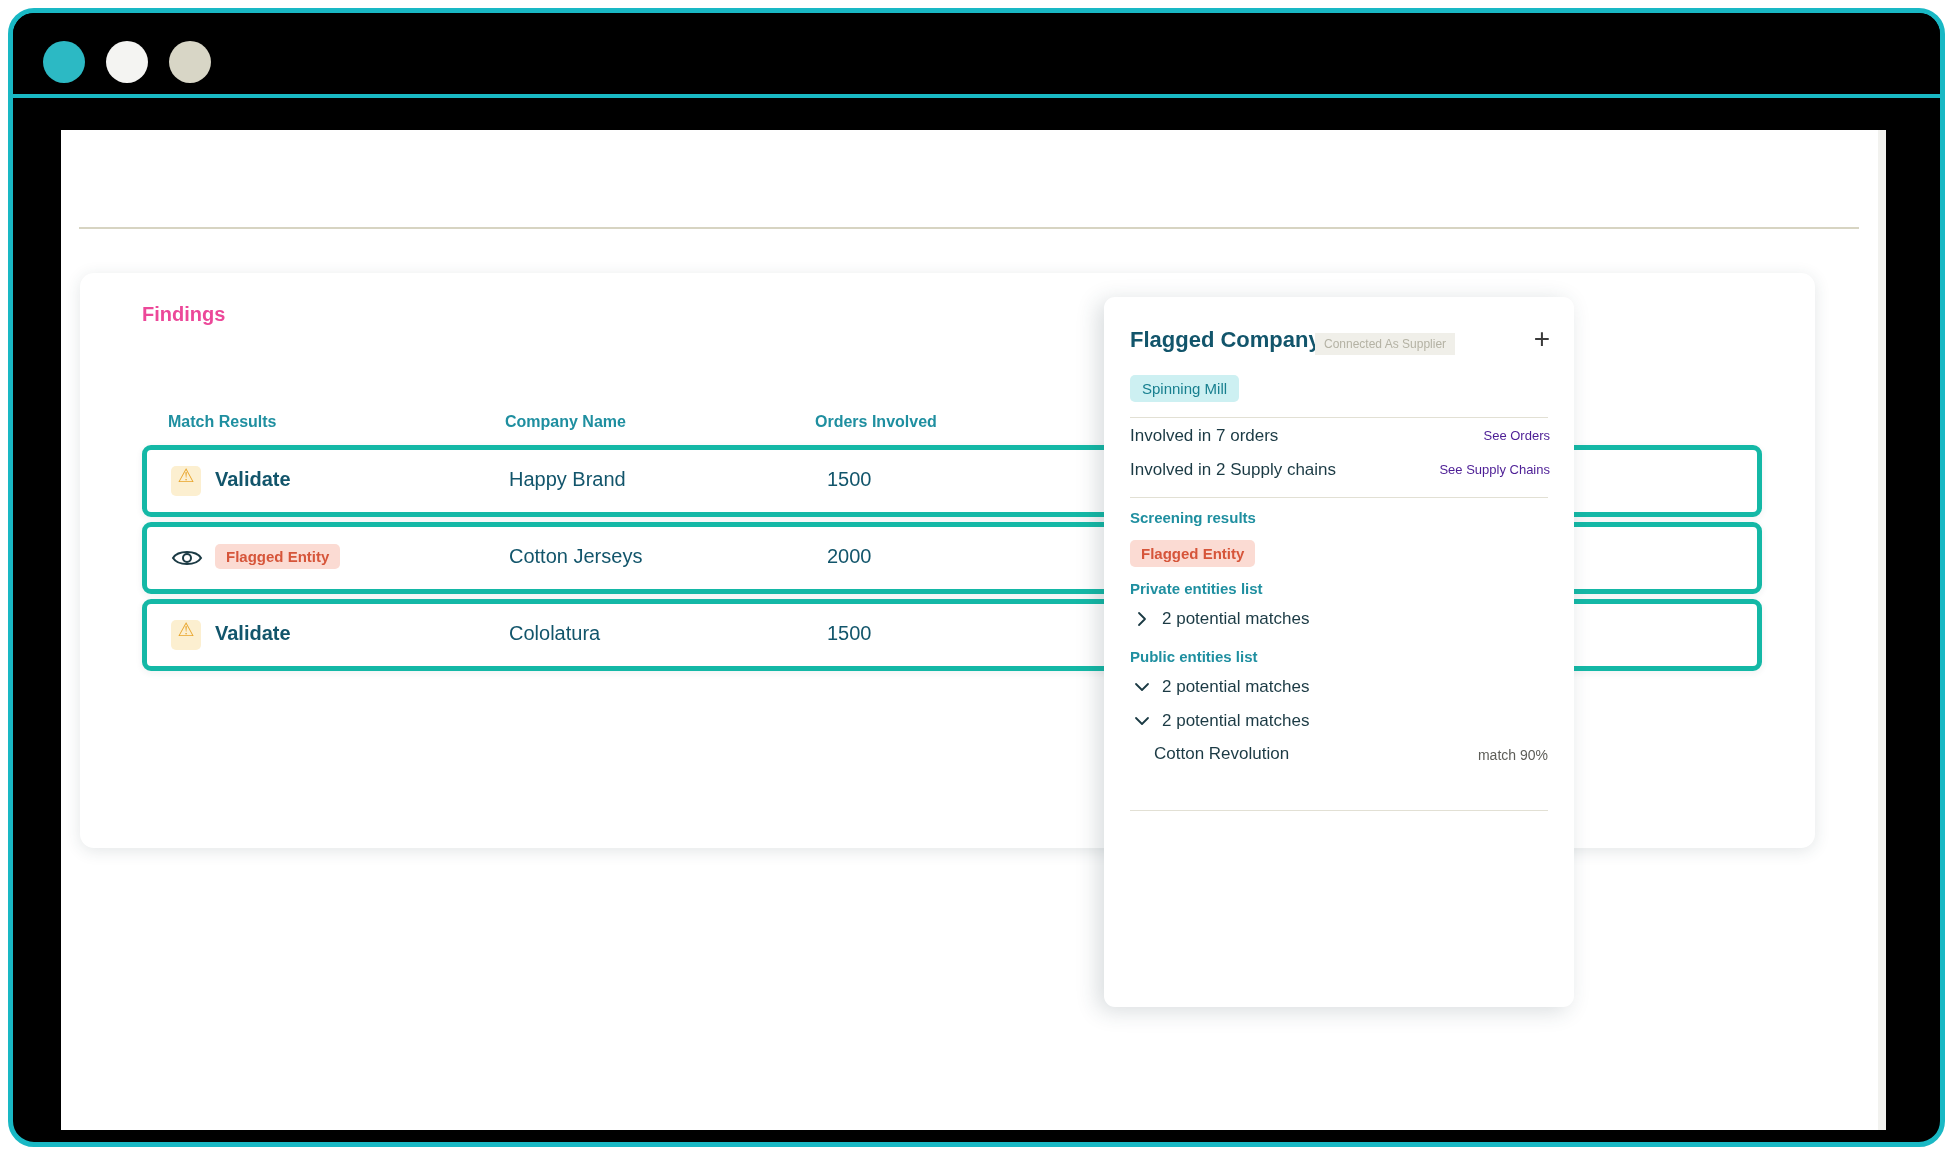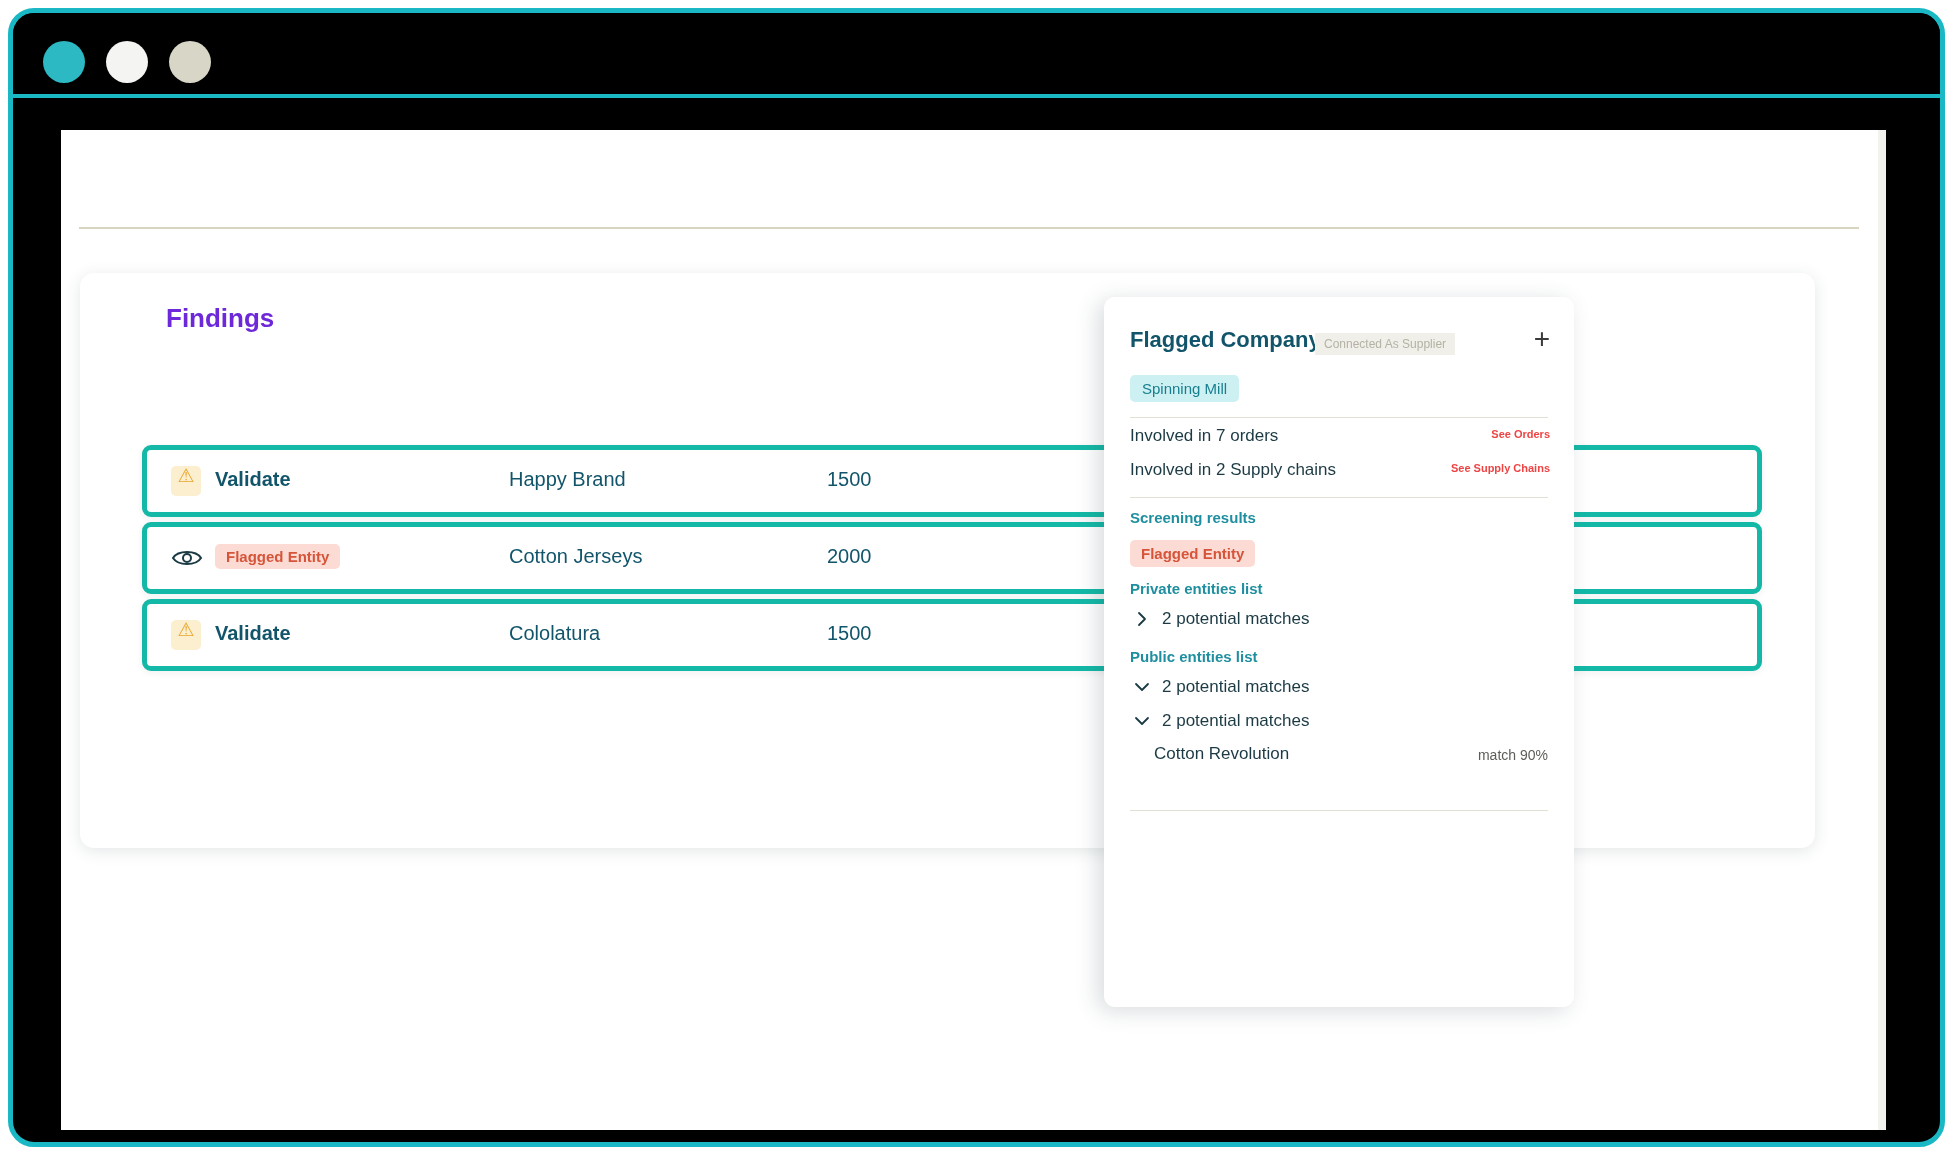--- a/index.html
+++ b/index.html
@@ -87,24 +87,23 @@
     height: 575px;
     background: #ffffff;
     border-radius: 14px;
     box-shadow: 0 3px 16px rgba(40, 60, 70, 0.13);
   }
 
   .findings-title {
     position: absolute;
     left: 62px;
     top: 30px;
-    font-size: 26px;
-    font-weight: bold;
-    color: #6d28d9;
-    margin-left: 24px;
+    font-size: 20px;
+    font-weight: bold;
+    color: #ec4899;
   }
 
   .table-head {
     position: absolute;
     left: 0;
     top: 140px;
     width: 100%;
     height: 24px;
   }
   .col-h {
@@ -271,24 +270,23 @@
     left: 26px;
     font-size: 17px;
     color: #1b3a44;
   }
   .dp-line.l1 { top: 129px; text-align: right; }
   .dp-line.l2 { top: 163px; }
 
   .dp-link {
     position: absolute;
     right: 24px;
-    font-size: 11px;
-    color: #ef4444;
+    font-size: 13px;
+    color: #4c1d95;
     cursor: pointer;
-    font-weight: bold;
   }
   .dp-link.k1 { top: 131px; }
   .dp-link.k2 { top: 165px; }
 
   .dp-section {
     position: absolute;
     left: 26px;
     font-size: 15px;
     font-weight: bold;
     color: #1f8fa0;
@@ -383,20 +381,25 @@
   </div>
 
   <div class="page-surface">
     <div class="edge-strip"></div>
 
     <div class="title-rule"></div>
 
     <div class="findings-card">
       <div class="findings-title">Findings</div>
 
+      <div class="table-head">
+        <div class="col-h c1">Match Results</div>
+        <div class="col-h c2">Company Name</div>
+        <div class="col-h c3">Orders Involved</div>
+      </div>
 
       <div class="row row-1">
         <div class="row-icon">
           <div class="warn-tri"></div>
         </div>
         <div class="row-status">Validate</div>
         <div class="row-company">Happy Brand</div>
         <div class="row-orders">1500</div>
       </div>
 

